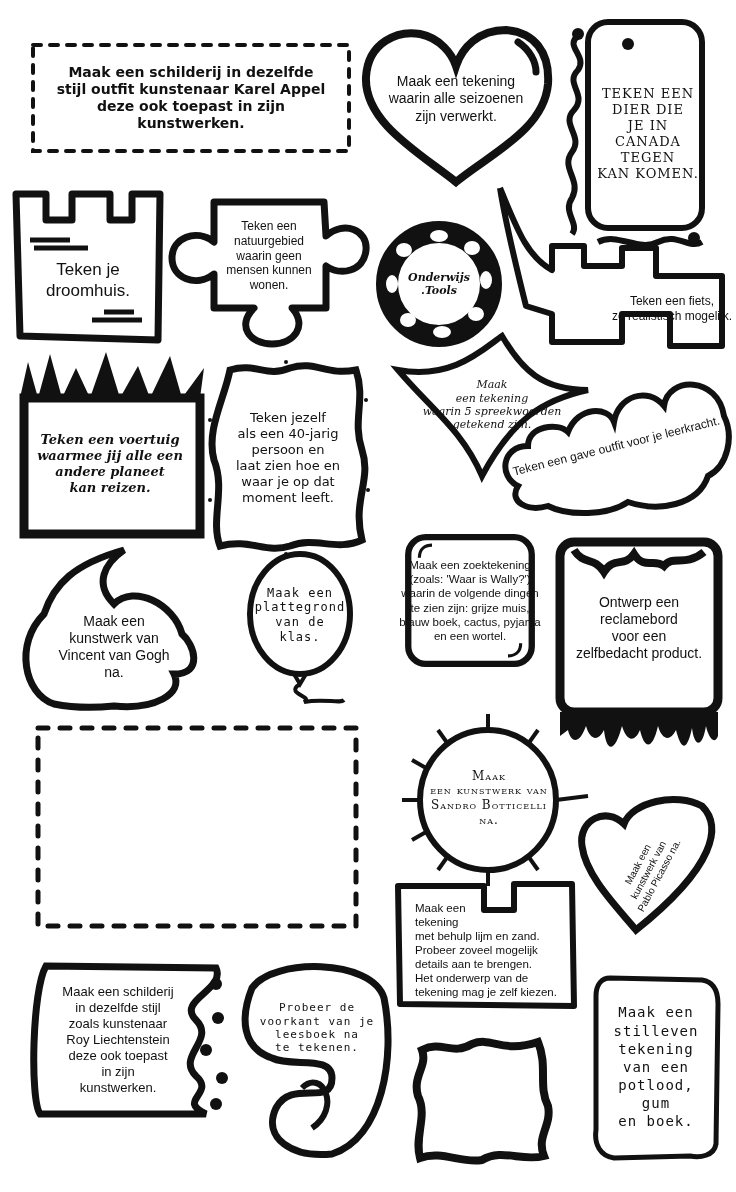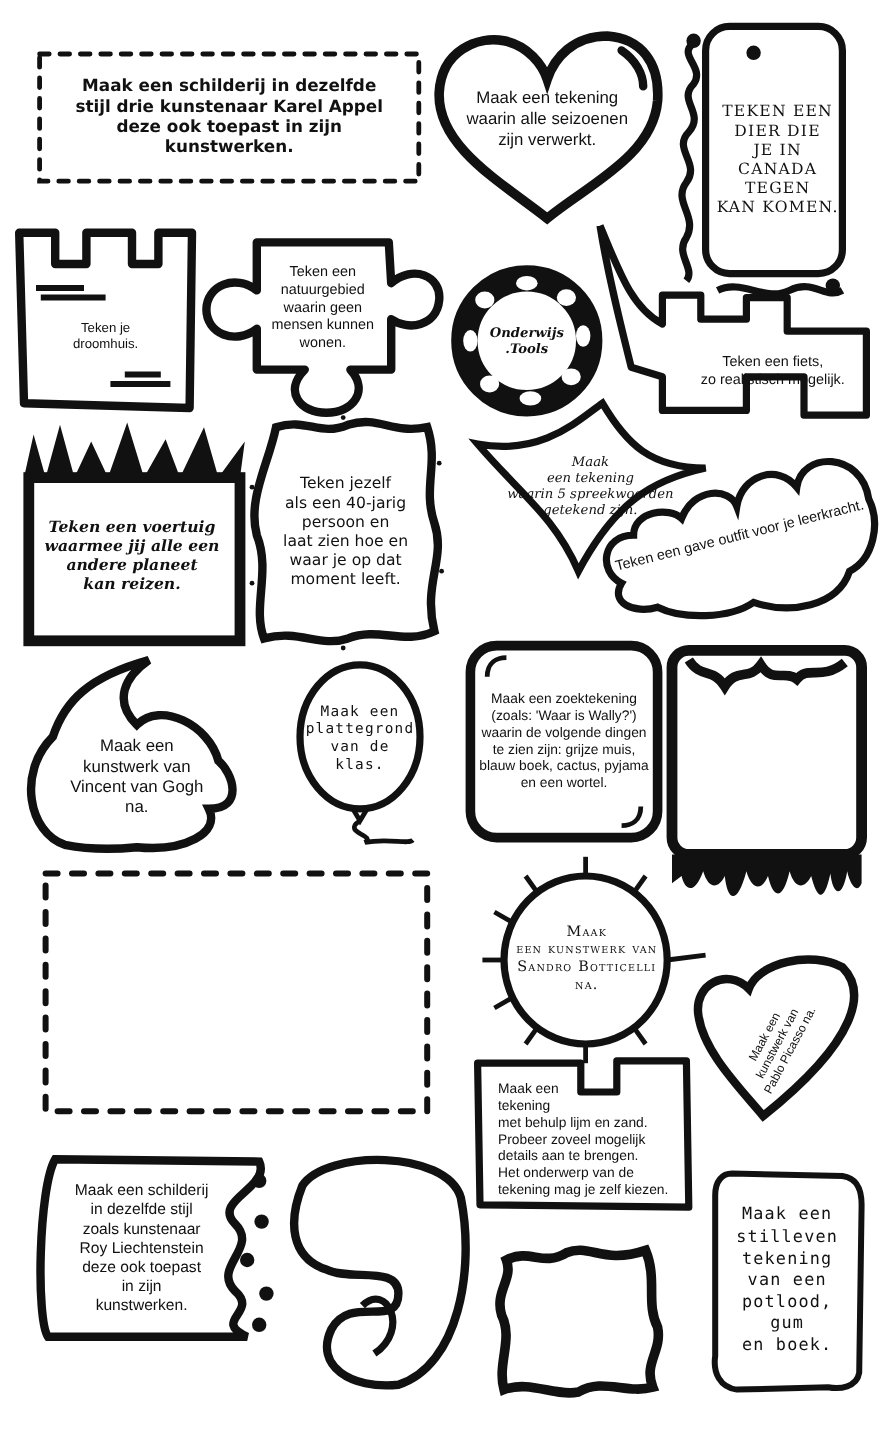--- a/index.html
+++ b/index.html
@@ -14,21 +14,21 @@
   .sans { font-family:"Liberation Sans", sans-serif; }
 </style>
 </head>
 <body>
 
 <div class="card" style="left:30px;top:42px;width:322px;height:112px;">
   <svg class="shape" viewBox="0 0 322 112">
       <rect x="3" y="3" width="316" height="106" fill="none" stroke="#111" stroke-width="4" stroke-dasharray="8 9" stroke-linecap="round"></rect>
     </svg>
   <div class="txt hand" style="font-size:14px;font-weight:bold;">Maak een schilderij in dezelfde
-stijl drie kunstenaar Karel Appel
+stijl outfit kunstenaar Karel Appel
 deze ook toepast in zijn
 kunstwerken.</div>
 </div>
 
 <div class="card" style="left:358px;top:22px;width:196px;height:164px;">
   <svg class="shape" viewBox="0 0 196 164">
       <path d="M98 160 C60 130 6 100 8 55 C10 20 40 8 62 12 C82 16 94 32 98 44 C104 26 120 8 148 8 C176 10 192 30 190 62 C186 108 132 132 98 160 Z" fill="none" stroke="#111" stroke-width="8"></path>
       <path d="M160 20 C172 28 178 40 178 50" fill="none" stroke="#111" stroke-width="7" stroke-linecap="round"></path>
     </svg>
   <div class="txt sans" style="font-size:14px;margin-top:-10px;">Maak een tekening
@@ -52,21 +52,21 @@
 TEGEN
 KAN KOMEN.</div>
 </div>
 
 <div class="card" style="left:12px;top:190px;width:152px;height:152px;">
   <svg class="shape" viewBox="0 0 152 152">
       <path d="M4 4 L34 4 L34 30 L60 30 L60 4 L98 4 L98 30 L120 30 L120 4 L148 4 L146 150 L8 146 Z" fill="none" stroke="#111" stroke-width="7" stroke-linejoin="round"></path>
       <path d="M18 50 h40 M22 58 h54" stroke="#111" stroke-width="5"></path>
       <path d="M80 130 h50 M92 122 h30" stroke="#111" stroke-width="5"></path>
     </svg>
-  <div class="txt sans" style="font-size:11px;margin-top:30px;">Teken je
+  <div class="txt sans" style="font-size:17px;margin-top:30px;">Teken je
 droomhuis.</div>
 </div>
 
 <div class="card" style="left:168px;top:196px;width:202px;height:150px;">
   <svg class="shape" viewBox="0 0 202 150">
       <path d="M46 6 L156 6 L158 40 C176 24 200 34 198 54 C196 76 172 80 158 70 L158 112 L124 112 C140 130 126 148 104 148 C82 148 68 130 86 112 L46 112 L46 78 C28 92 4 82 4 62 C4 42 28 32 46 46 Z" fill="none" stroke="#111" stroke-width="7" stroke-linejoin="round"></path>
     </svg>
   <div class="txt sans" style="font-size:12px;margin-top:-30px;">Teken een
 natuurgebied
 waarin geen
@@ -85,40 +85,40 @@
         <ellipse cx="66" cy="110" rx="9" ry="6"></ellipse>
         <ellipse cx="32" cy="98" rx="8" ry="7"></ellipse>
         <ellipse cx="16" cy="62" rx="6" ry="9"></ellipse>
         <ellipse cx="28" cy="28" rx="8" ry="7"></ellipse>
       </g>
     </svg>
   <div class="txt serifi" style="font-size:11px;font-weight:bold;">Onderwijs
 .Tools</div>
 </div>
 
-<div class="card" style="left:496px;top:186px;width:236px;height:176px;">
+<div class="card" style="left:496px;top:186px;width:236px;height:176px;justify-content:flex-end;">
   <svg class="shape" viewBox="0 0 236 176">
       <path d="M4 2 C20 40 30 70 56 84 L56 60 L88 60 L88 80 L126 80 L126 62 L160 62 L160 90 L226 90 L226 160 L174 160 L174 128 L126 128 L126 156 L56 156 L56 128 L30 120 C20 80 10 40 4 2" fill="none" stroke="#111" stroke-width="6" stroke-linejoin="round"></path>
     </svg>
   <div class="txt sans" style="font-size:12px;margin-left:60px;margin-top:70px;">Teken een fiets,
 zo realistisch mogelijk.</div>
 </div>
 
 <div class="card" style="left:10px;top:348px;width:200px;height:192px;">
   <svg class="shape" viewBox="0 0 200 192">
       <rect x="14" y="50" width="176" height="136" fill="none" stroke="#111" stroke-width="9"></rect>
       <path d="M10 50 L18 14 L28 50 L40 6 L52 50 L66 20 L80 50 L96 4 L110 50 L128 18 L140 50 L160 8 L172 50 L194 20 L190 50 Z" fill="#111"></path>
     </svg>
   <div class="txt serifi" style="font-size:13px;font-weight:bold;margin-top:40px;">Teken een voertuig
 waarmee jij alle een
 andere planeet
 kan reizen.</div>
 </div>
 
-<div class="card" style="left:206px;top:346px;width:164px;height:196px;justify-content:center;">
+<div class="card" style="left:206px;top:360px;width:164px;height:196px;justify-content:center;">
   <svg class="shape" viewBox="0 0 164 196">
       <path d="M24 10 C50 2 60 18 84 8 C110 0 120 16 150 10 C160 40 146 60 156 90 C166 120 146 140 156 180 C130 192 110 176 84 186 C60 194 44 178 14 186 C4 160 20 130 8 100 C0 70 18 40 24 10 Z" fill="none" stroke="#111" stroke-width="7"></path>
       <g fill="#111">
         <circle cx="4" cy="60" r="2"></circle>
         <circle cx="160" cy="40" r="2"></circle>
         <circle cx="4" cy="140" r="2"></circle>
         <circle cx="162" cy="130" r="2"></circle>
         <circle cx="80" cy="194" r="2"></circle>
         <circle cx="80" cy="2" r="2"></circle>
       </g>
@@ -162,40 +162,44 @@
   <svg class="shape" viewBox="0 0 112 154">
       <ellipse cx="56" cy="64" rx="50" ry="60" fill="none" stroke="#111" stroke-width="6"></ellipse>
       <path d="M50 124 L56 134 L62 124 M56 134 C40 144 70 146 60 152 C80 148 96 154 100 150" fill="none" stroke="#111" stroke-width="4"></path>
     </svg>
   <div class="txt mono" style="font-size:12px;margin-top:-24px;">Maak een
 plattegrond
 van de
 klas.</div>
 </div>
 
-<div class="card" style="left:388px;top:534px;width:164px;height:168px;">
+<div class="card" style="left:388px;top:534px;width:164px;height:133px;">
   <svg class="shape" viewBox="0 0 164 168">
       <rect x="4" y="4" width="156" height="160" rx="22" fill="none" stroke="#111" stroke-width="8"></rect>
       <path d="M18 30 C18 18 26 14 34 14" fill="none" stroke="#111" stroke-width="4"></path>
       <path d="M146 138 C146 150 138 154 130 154" fill="none" stroke="#111" stroke-width="4"></path>
     </svg>
   <div class="txt sans" style="font-size:11.5px;">Maak een zoektekening
 (zoals: 'Waar is Wally?')
 waarin de volgende dingen
 te zien zijn: grijze muis,
 blauw boek, cactus, pyjama
 en een wortel.</div>
 </div>
 
 <div class="card" style="left:554px;top:536px;width:170px;height:224px;">
   <svg class="shape" viewBox="0 0 170 224">
       <rect x="6" y="6" width="158" height="170" rx="14" fill="none" stroke="#111" stroke-width="9"></rect>
       <path d="M6 176 L164 176 L164 200 C160 210 154 200 152 190 C148 214 140 210 138 192 C132 220 126 210 122 194 C116 206 108 204 104 190 C98 216 90 212 86 194 C80 208 72 204 68 190 C60 220 52 214 50 194 C44 206 36 204 32 190 C24 212 16 204 14 194 L6 200 Z" fill="#111"></path>
       <path d="M20 14 C30 30 40 20 50 36 C60 20 70 32 80 18 C90 34 100 22 110 30 C120 18 130 32 150 16" fill="none" stroke="#111" stroke-width="8"></path>
     </svg>
+  <div class="txt sans" style="font-size:14px;margin-top:-40px;">Ontwerp een
+reclamebord
+voor een
+zelfbedacht product.</div>
 </div>
 
 <div class="card" style="left:34px;top:724px;width:326px;height:206px;">
   <svg class="shape" viewBox="0 0 326 206">
       <rect x="4" y="4" width="318" height="198" fill="none" stroke="#111" stroke-width="5" stroke-dasharray="10 12" stroke-linecap="round"></rect>
     </svg>
 </div>
 
 <div class="card" style="left:398px;top:710px;width:192px;height:176px;">
   <svg class="shape" viewBox="0 0 192 176">
@@ -259,20 +263,24 @@
 deze ook toepast
 in zijn
 kunstwerken.</div>
 </div>
 
 <div class="card" style="left:232px;top:958px;width:160px;height:200px;">
   <svg class="shape" viewBox="0 0 160 200">
       <path d="M20 30 C40 0 140 0 152 40 C164 100 150 180 100 196 C60 200 30 180 44 150 C60 120 100 150 100 120 C100 96 60 110 40 100 C10 90 8 60 20 30 Z" fill="none" stroke="#111" stroke-width="7"></path>
       <path d="M70 130 C90 110 110 150 80 170" fill="none" stroke="#111" stroke-width="6"></path>
     </svg>
+  <div class="txt mono" style="font-size:11px;margin-top:-60px;margin-left:10px;">Probeer de
+voorkant van je
+leesboek na
+te tekenen.</div>
 </div>
 
 <div class="card" style="left:412px;top:1036px;width:140px;height:128px;">
   <svg class="shape" viewBox="0 0 140 128">
       <path d="M10 14 C30 4 40 20 60 8 C80 0 90 18 126 6 C136 30 126 50 136 70 C140 90 124 100 132 120 C110 126 90 112 70 124 C50 128 30 114 8 122 C2 100 16 80 6 60 C0 40 16 30 10 14 Z" fill="none" stroke="#111" stroke-width="8"></path>
     </svg>
 </div>
 
 <div class="card" style="left:590px;top:974px;width:132px;height:186px;">
   <svg class="shape" viewBox="0 0 132 186">

